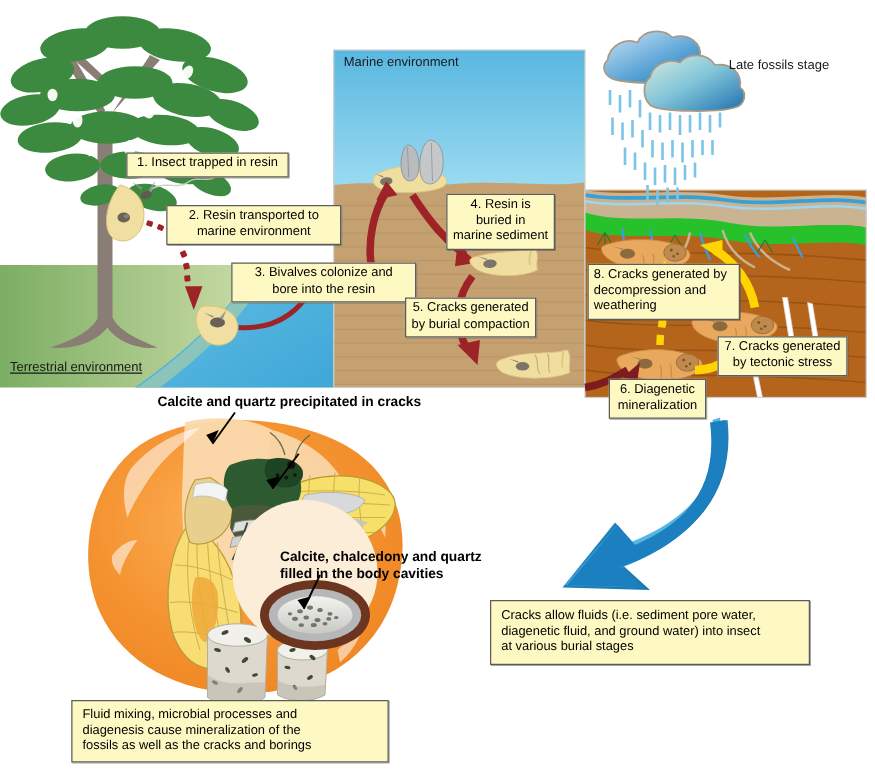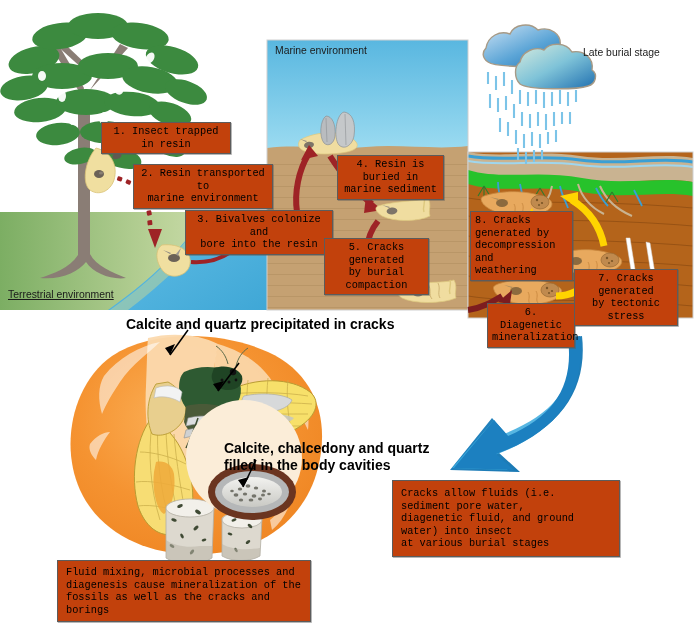--- a/index.html
+++ b/index.html
@@ -9,38 +9,37 @@
     background:#ffffff;
     font-family:"Liberation Sans", sans-serif;
     overflow:hidden;
   }
   #stage { position:absolute; left:0; top:0; width:700px; height:626px; }
   svg#scene { position:absolute; left:0; top:0; width:700px; height:626px; display:block; }
 
   
   .callout {
     position:absolute;
-    background:#c2410c;
+    background:#fef9c3;
     border:1px solid #5c5c5c;
     color:#000;
     font-size:10.3px;
     line-height:1.22;
     padding:2px 4px 3px 4px;
     text-align:center;
     white-space:pre-line;
     box-shadow:0.8px 0.8px 0 rgba(90,90,90,0.55);
     z-index:40;
-    font-family:Liberation Mono, monospace;
   }
   .callout.left { text-align:left; }
 
   
   .annot {
     position:absolute;
-    font-size:14px;
+    font-size:11px;
     font-weight:bold;
     color:#000;
     line-height:1.2;
     white-space:pre-line;
     z-index:45;
   }
   
   .panel-caption {
     position:absolute;
     font-size:10.4px;
@@ -526,53 +525,53 @@
     <path d="M582,336 C588,390 560,430 498,452 L520,472 L450,470 L492,418 L510,438 C556,418 576,386 570,338 Z" fill="url(#gradBlueArrow)"></path>
     <path d="M576,334 C584,392 556,434 492,456 L508,470 L452,468 L494,420 L504,434 C558,412 578,382 570,336 Z" fill="#39a9dd" opacity="0.85"></path>
     <path d="M580,336 C586,392 558,432 496,454 L514,470 L454,468 L494,420 L508,436 C554,416 574,386 568,338 Z" fill="#1c80c0"></path>
   </g>
 </svg>
 
 <div class="panel-caption" style="left:8px; top:289px;text-decoration:underline;">Terrestrial environment</div>
 
 <div class="panel-caption" style="left:275px; top:45px;">Marine environment</div>
 
-<div class="panel-caption" style="left:583px; top:47px;">Late burial stage</div>
+<div class="panel-caption" style="left:583px; top:47px;">Late fossils stage</div>
 
 <div class="callout" style="left:101px; top:122px; width:130px;">1. Insect trapped in resin</div>
 
 <div class="callout" style="left:133px; top:164px; width:140px;">2. Resin transported to
 marine environment</div>
 
 <div class="callout" style="left:185px; top:210px; width:148px;">3. Bivalves colonize and
 bore into the resin</div>
 
-<div class="callout" style="left:337px; top:155px; width:107px;">4. Resin is buried in
+<div class="callout" style="left:357px; top:155px; width:87px;">4. Resin is buried in
 marine sediment</div>
 
 <div class="callout" style="left:324px; top:238px; width:105px;">5. Cracks generated
 by burial compaction</div>
 
-<div class="callout" style="left:487px; top:303px; width:88px;">6. Diagenetic
+<div class="callout" style="left:487px; top:303px; width:78px;">6. Diagenetic
 mineralization</div>
 
 <div class="callout" style="left:574px; top:269px; width:104px;">7. Cracks generated
 by tectonic stress</div>
 
-<div class="callout left" style="left:470px; top:211px; width:103px;">8. Cracks generated by
+<div class="callout left" style="left:470px; top:211px; width:122px;">8. Cracks generated by
 decompression and
 weathering</div>
 
 <div class="annot" style="left:126px; top:316px;">Calcite and quartz precipitated in cracks</div>
 
 
 <div class="annot" style="left:224px; top:440px;">Calcite, chalcedony and quartz
 filled in the body cavities</div>
 
-<div class="callout left" style="left:392px; top:480px; width:228px; padding:6px 8px;">Cracks allow fluids (i.e. sediment pore water,
+<div class="callout left" style="left:392px; top:480px; width:256px; padding:6px 8px;">Cracks allow fluids (i.e. sediment pore water,
 diagenetic fluid, and ground water) into insect
 at various burial stages</div>
 
 <div class="callout left" style="left:57px; top:560px; width:254px; padding:5px 8px;">Fluid mixing, microbial processes and
 diagenesis cause mineralization of the
 fossils as well as the cracks and borings</div>
 
 </div>
 
 </body></html>

